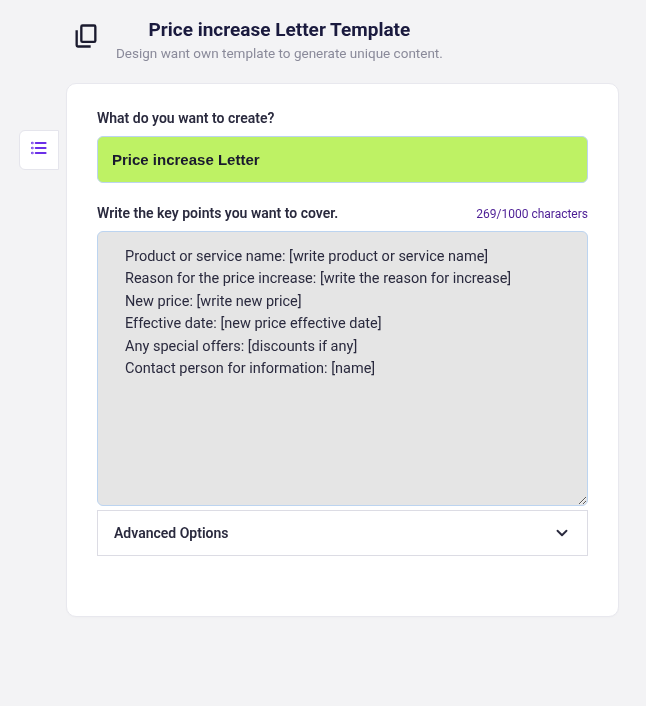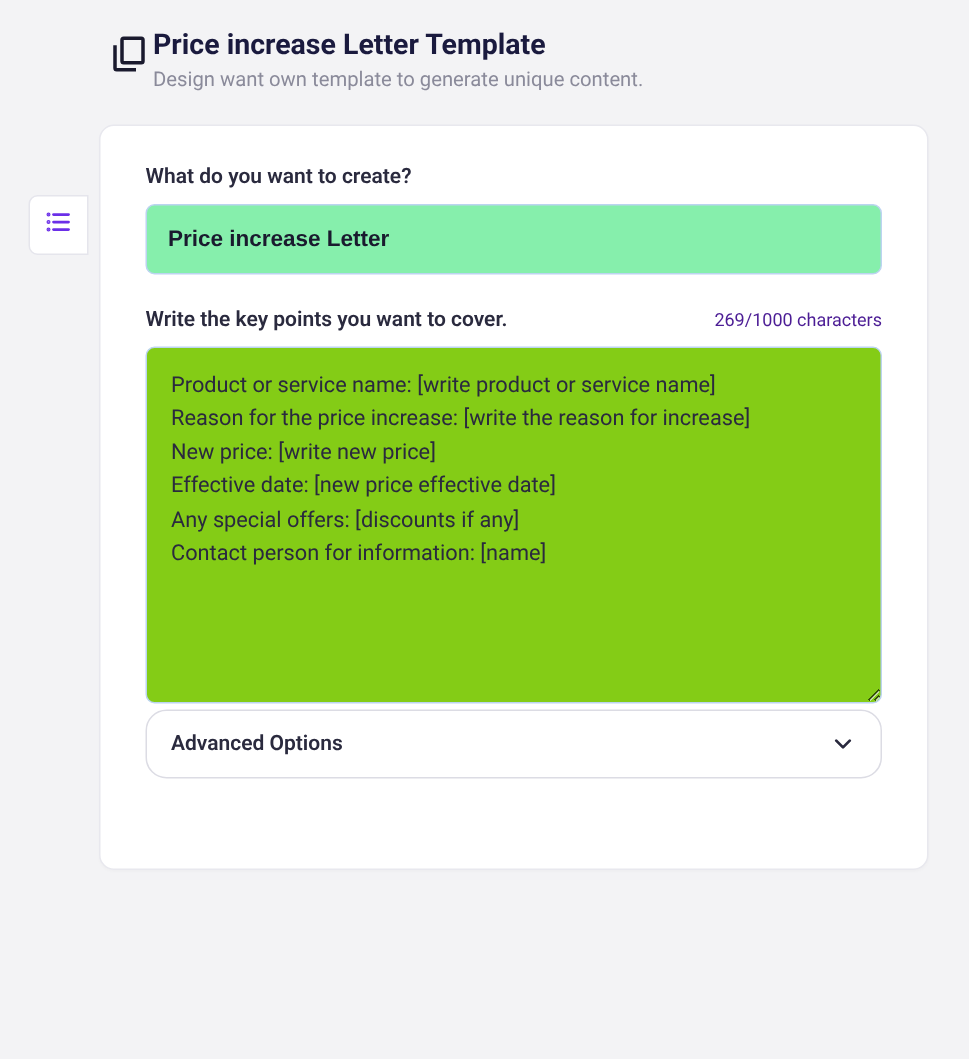--- a/index.html
+++ b/index.html
@@ -11,21 +11,22 @@
       font-family: -apple-system, BlinkMacSystemFont, 'Segoe UI', Roboto, Arial, sans-serif;
       background: #f3f3f5;
       width: 646px;
       height: 706px;
       position: relative;
     }
     .header {
       display: flex;
       align-items: flex-start;
       padding: 18px 0 0 72px;
-      gap: 2px;
+      gap: 16px;
+      text-align: center;
     }
     .header-icon {
       width: 28px;
       height: 28px;
       margin-top: 4px;
       color: #1a1a2e;
     }
     .header-text h1 {
       font-size: 19px;
       font-weight: 700;
@@ -65,21 +66,21 @@
     }
     .section-label {
       font-size: 14px;
       font-weight: 600;
       color: #2a2a3e;
       margin-bottom: 10px;
     }
     .create-input {
       width: 100%;
       border: 1px solid #bcd4f0;
-      background: #86efac;
+      background: #bef264;
       border-radius: 6px;
       padding: 14px 14px;
       font-size: 15px;
       font-weight: 700;
       color: #1a1a2e;
       margin-bottom: 22px;
       outline: none;
     }
     .keypoints-header {
       display: flex;
@@ -89,43 +90,43 @@
     }
     .keypoints-header .section-label {
       margin-bottom: 0;
     }
     .char-counter {
       font-size: 12px;
       color: #4c1d95;
     }
     .keypoints-textarea {
       width: 100%;
-      height: 238px;
+      height: 275px;
       border: 1px solid #bcd4f0;
-      background: #84cc16;
+      background: #e5e5e5;
       border-radius: 6px;
-      padding: 14px 16px;
+      padding: 14px 27px;
       font-size: 14.5px;
       color: #2a2a3e;
       resize: vertical;
       outline: none;
       font-family: inherit;
       line-height: 1.55;
     }
     .hint-text {
       text-align: right;
       font-size: 13px;
       font-style: italic;
       color: #6a6a7a;
       margin-top: 8px;
       margin-bottom: 22px;
     }
     .advanced-options {
       border: 1px solid #dcdce4;
-      border-radius: 14px;
+      border-radius: 0;
       padding: 13px 16px;
       display: flex;
       justify-content: space-between;
       align-items: center;
       cursor: pointer;
       margin-bottom: 22px;
     }
     .advanced-options span {
       font-size: 14px;
       font-weight: 600;

